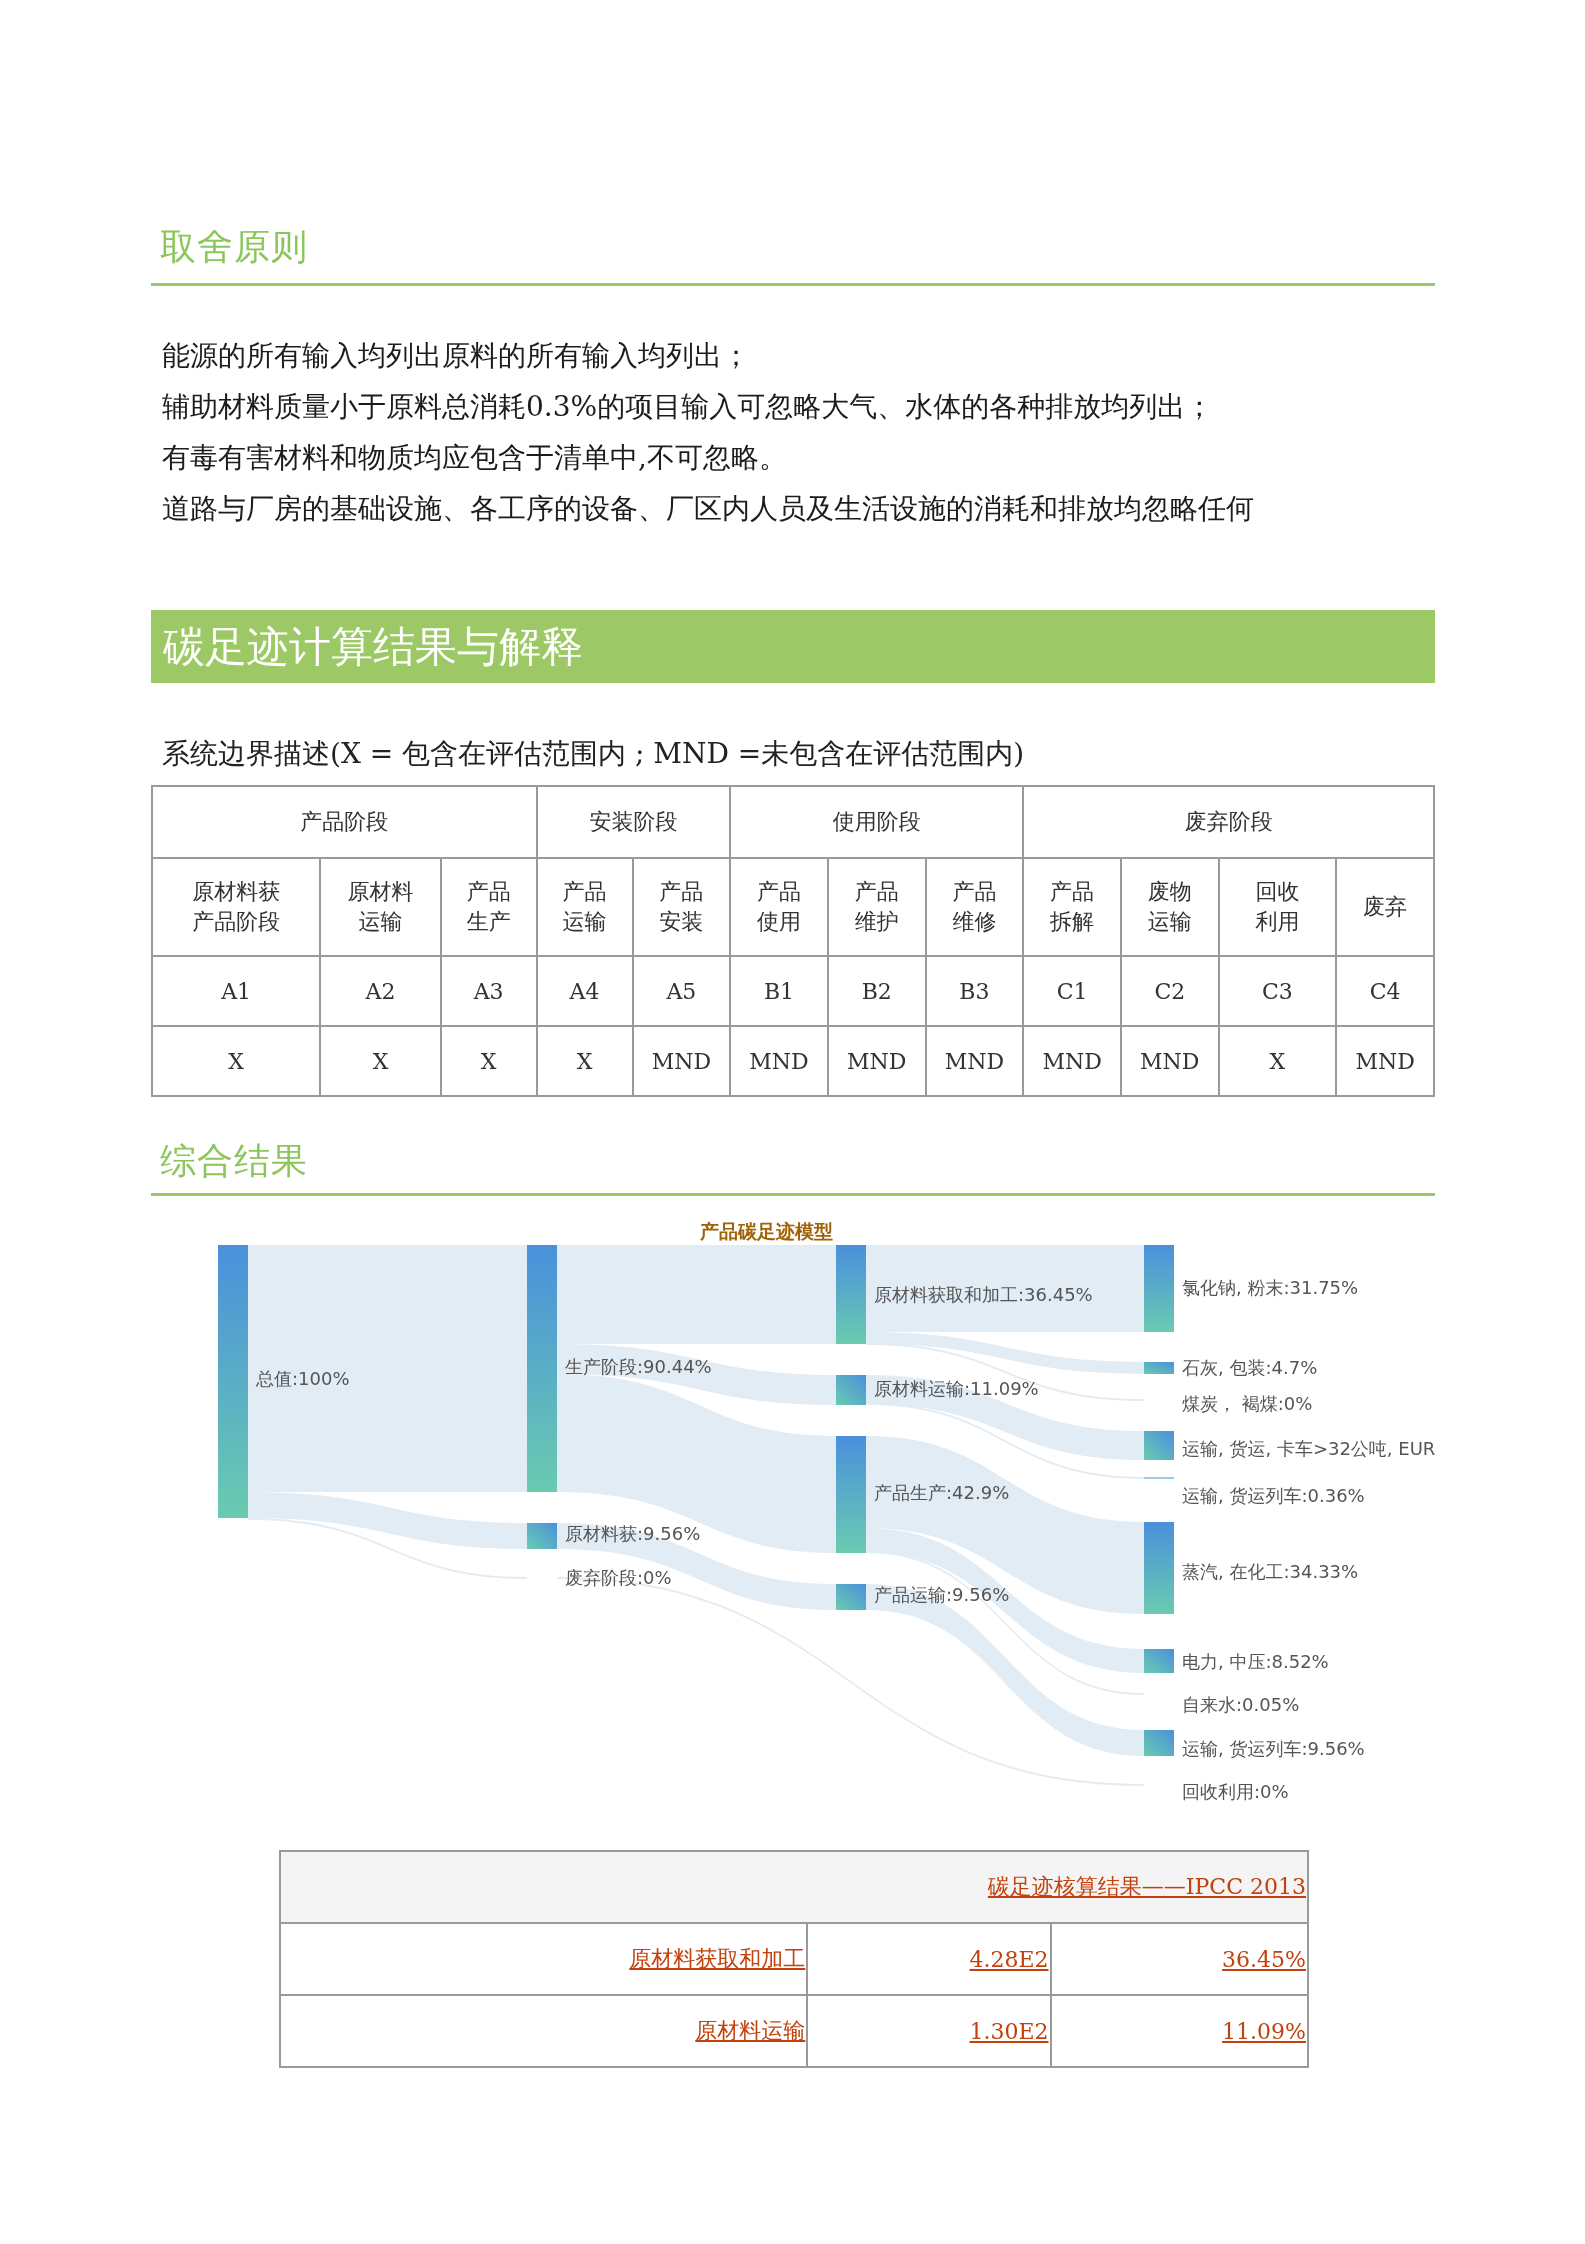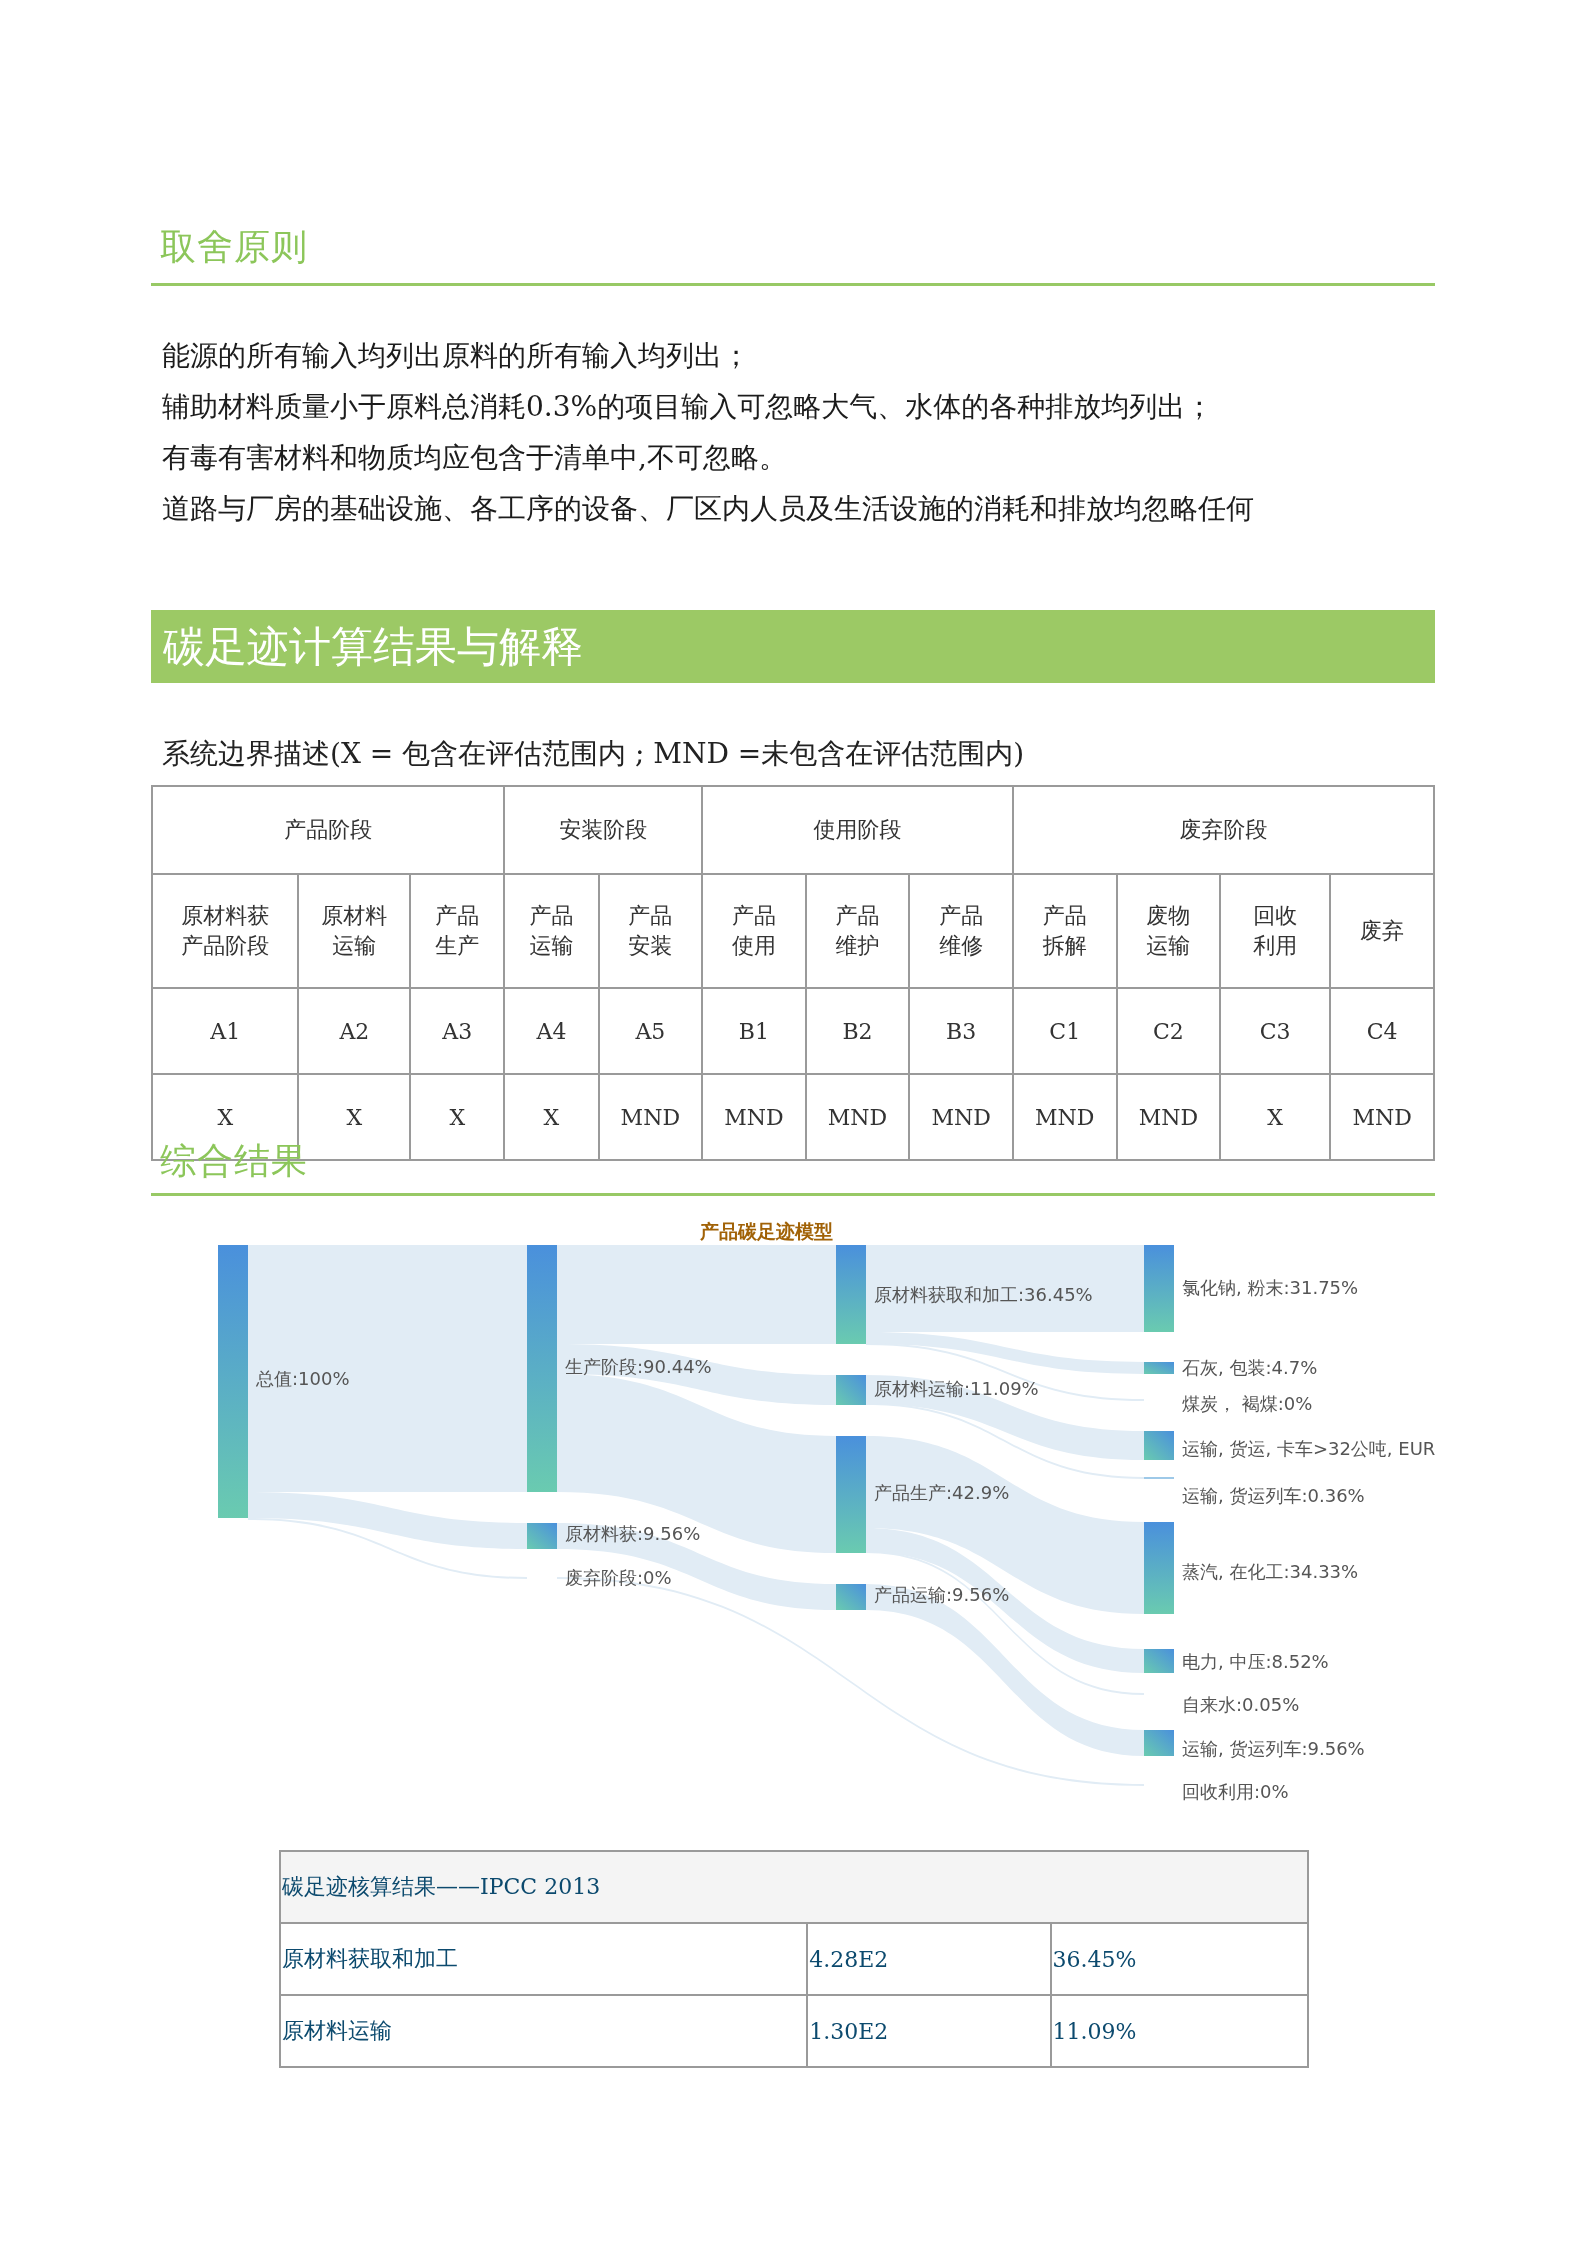--- a/index.html
+++ b/index.html
@@ -4,31 +4,31 @@
 <style>
   html,body{margin:0;padding:0;background:#fff;}
   body{width:1585px;height:2244px;position:relative;overflow:hidden;font-family:"DejaVu Serif","Liberation Serif",serif;color:#222;}
   .sec-title{position:absolute;left:160px;font-family:"DejaVu Sans","Liberation Sans",sans-serif;font-size:36px;color:#8cc65a;letter-spacing:1px;}
   .sec-rule{position:absolute;left:151px;width:1284px;height:3px;background:#98c965;}
   .para{position:absolute;left:162px;top:330px;font-size:28px;line-height:51px;color:#1c1c1c;}
   .para div{white-space:nowrap;}
   .banner{position:absolute;left:151px;top:610px;width:1284px;height:73px;background:#9cc965;color:#fff;font-family:"DejaVu Sans","Liberation Sans",sans-serif;font-size:42px;line-height:73px;padding-left:12px;box-sizing:border-box;}
   .caption{position:absolute;left:162px;top:735px;font-size:28px;color:#222;white-space:nowrap;}
   table{border-collapse:collapse;position:absolute;}
-  .bt td{border:2px solid #9a9a9a;text-align:center;font-size:22px;color:#333;padding:8px;}
+  .bt td{border:2px solid #9a9a9a;text-align:center;font-size:22px;color:#333;padding:0;}
   .bt{left:151px;top:785px;width:1284px;}
   .bt .h1 td{height:70px;}
   .bt .h2 td{height:96px;line-height:30px;}
   .bt .h3 td{height:68px;}
   .bt .h4 td{height:68px;}
   .sankey{position:absolute;left:0;top:0;}
   .sk-label{position:absolute;font-family:"DejaVu Sans","Liberation Sans",sans-serif;font-size:18px;color:#555;white-space:nowrap;}
   .sk-title{position:absolute;left:700px;top:1219px;font-family:"DejaVu Sans","Liberation Sans",sans-serif;font-size:19px;font-weight:bold;color:#a16207;}
   .rt{left:279px;top:1850px;width:1030px;}
-  .rt td{border:2px solid #9a9a9a;text-align:left;font-size:22px;color:#0c4a6e;height:68px;}
+  .rt td{border:2px solid #9a9a9a;text-align:right;font-size:22px;color:#c2410c;height:68px;text-decoration:underline;}
   .rt .cap td{background:#f4f4f4;}
   .rt .hdr td{background:#f4f4f4;}
 </style>
 </head>
 <body>
 
 <div class="sec-title" style="top:223px;">取舍原则</div>
 <div class="sec-rule" style="top:283px;"></div>
 
 <div class="para">

